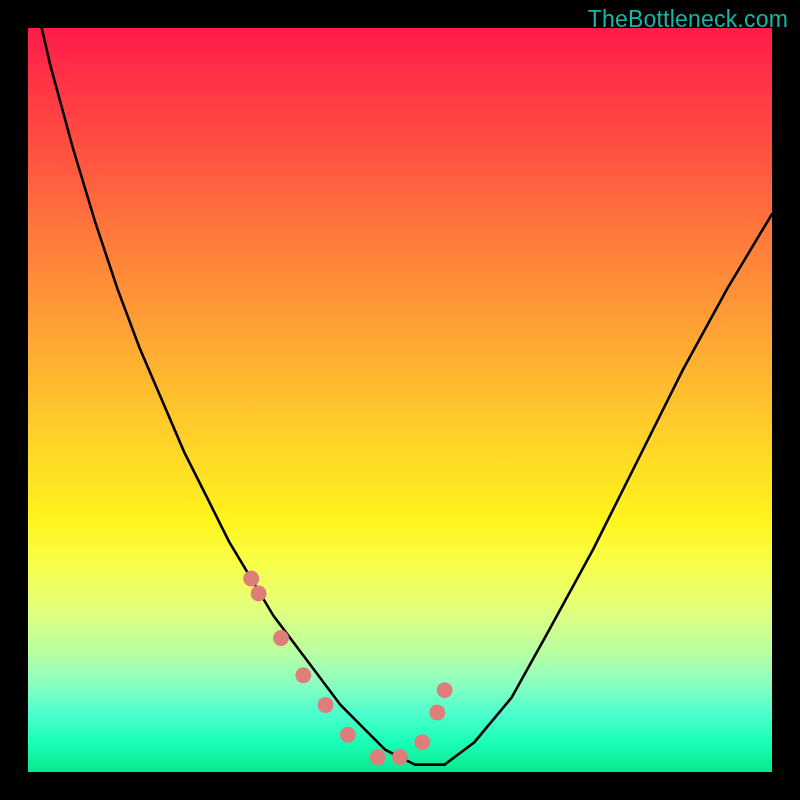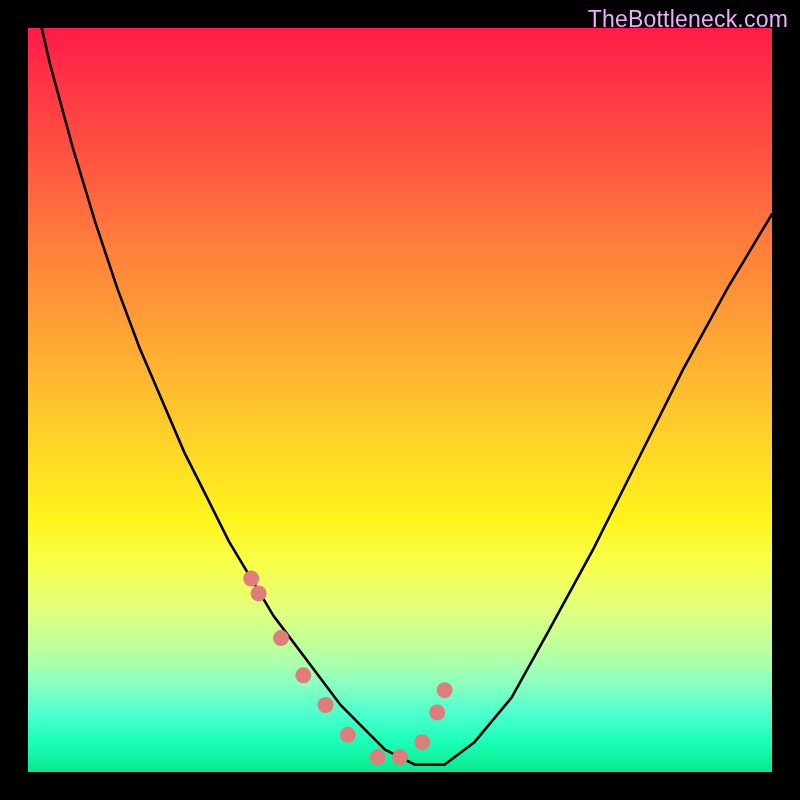--- a/index.html
+++ b/index.html
@@ -42,21 +42,21 @@
       #8cffc0 88%,
       #4fffce 92%,
       #1affb8 96%,
       #09e88c 100%
     );
   }
   .watermark {
     position: absolute;
     top: 6px;
     right: 12px;
-    color: #f0abfc;
+    color: #14b8a6;
     font-size: 23px;
     font-weight: 500;
     letter-spacing: 0.2px;
     user-select: none;
   }
   svg.curve {
     position: absolute;
     top: 0;
     left: 0;
     width: 744px;

